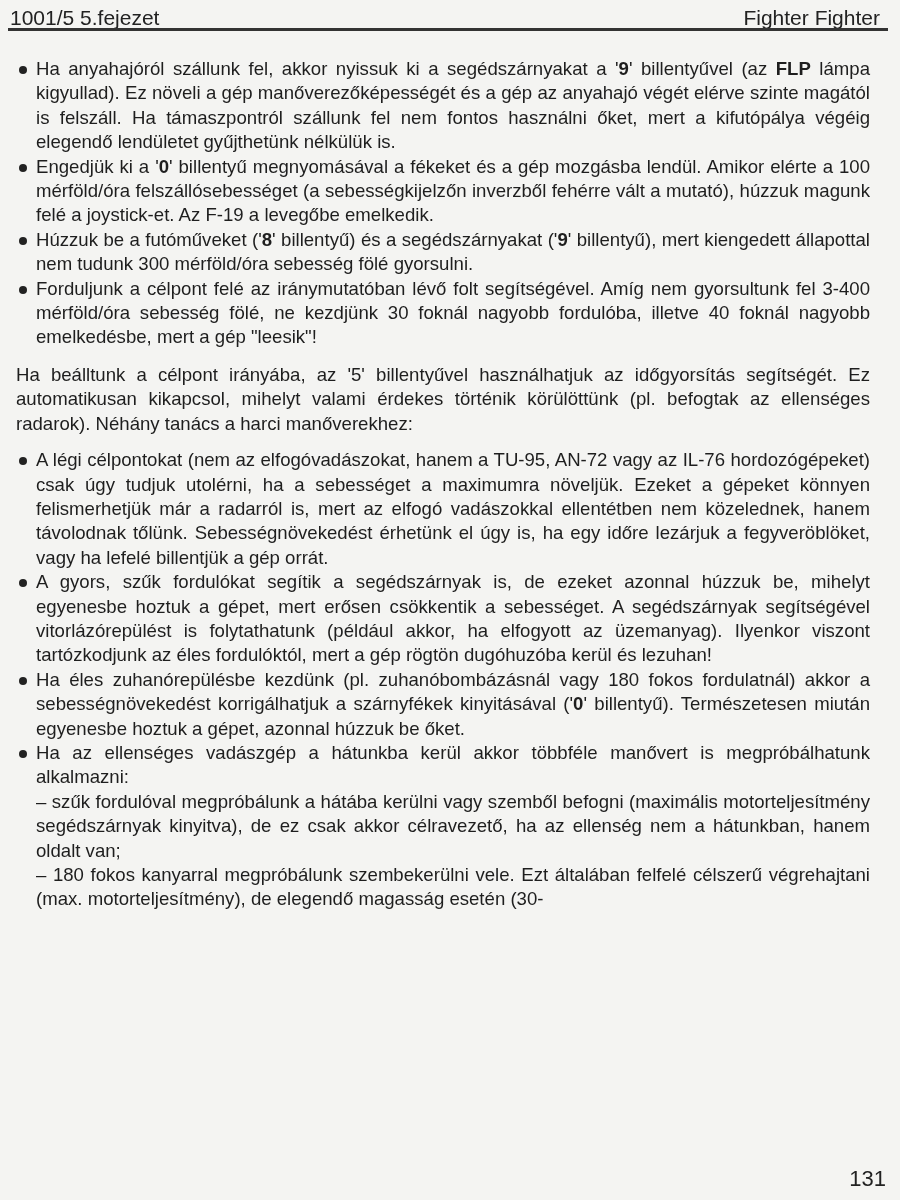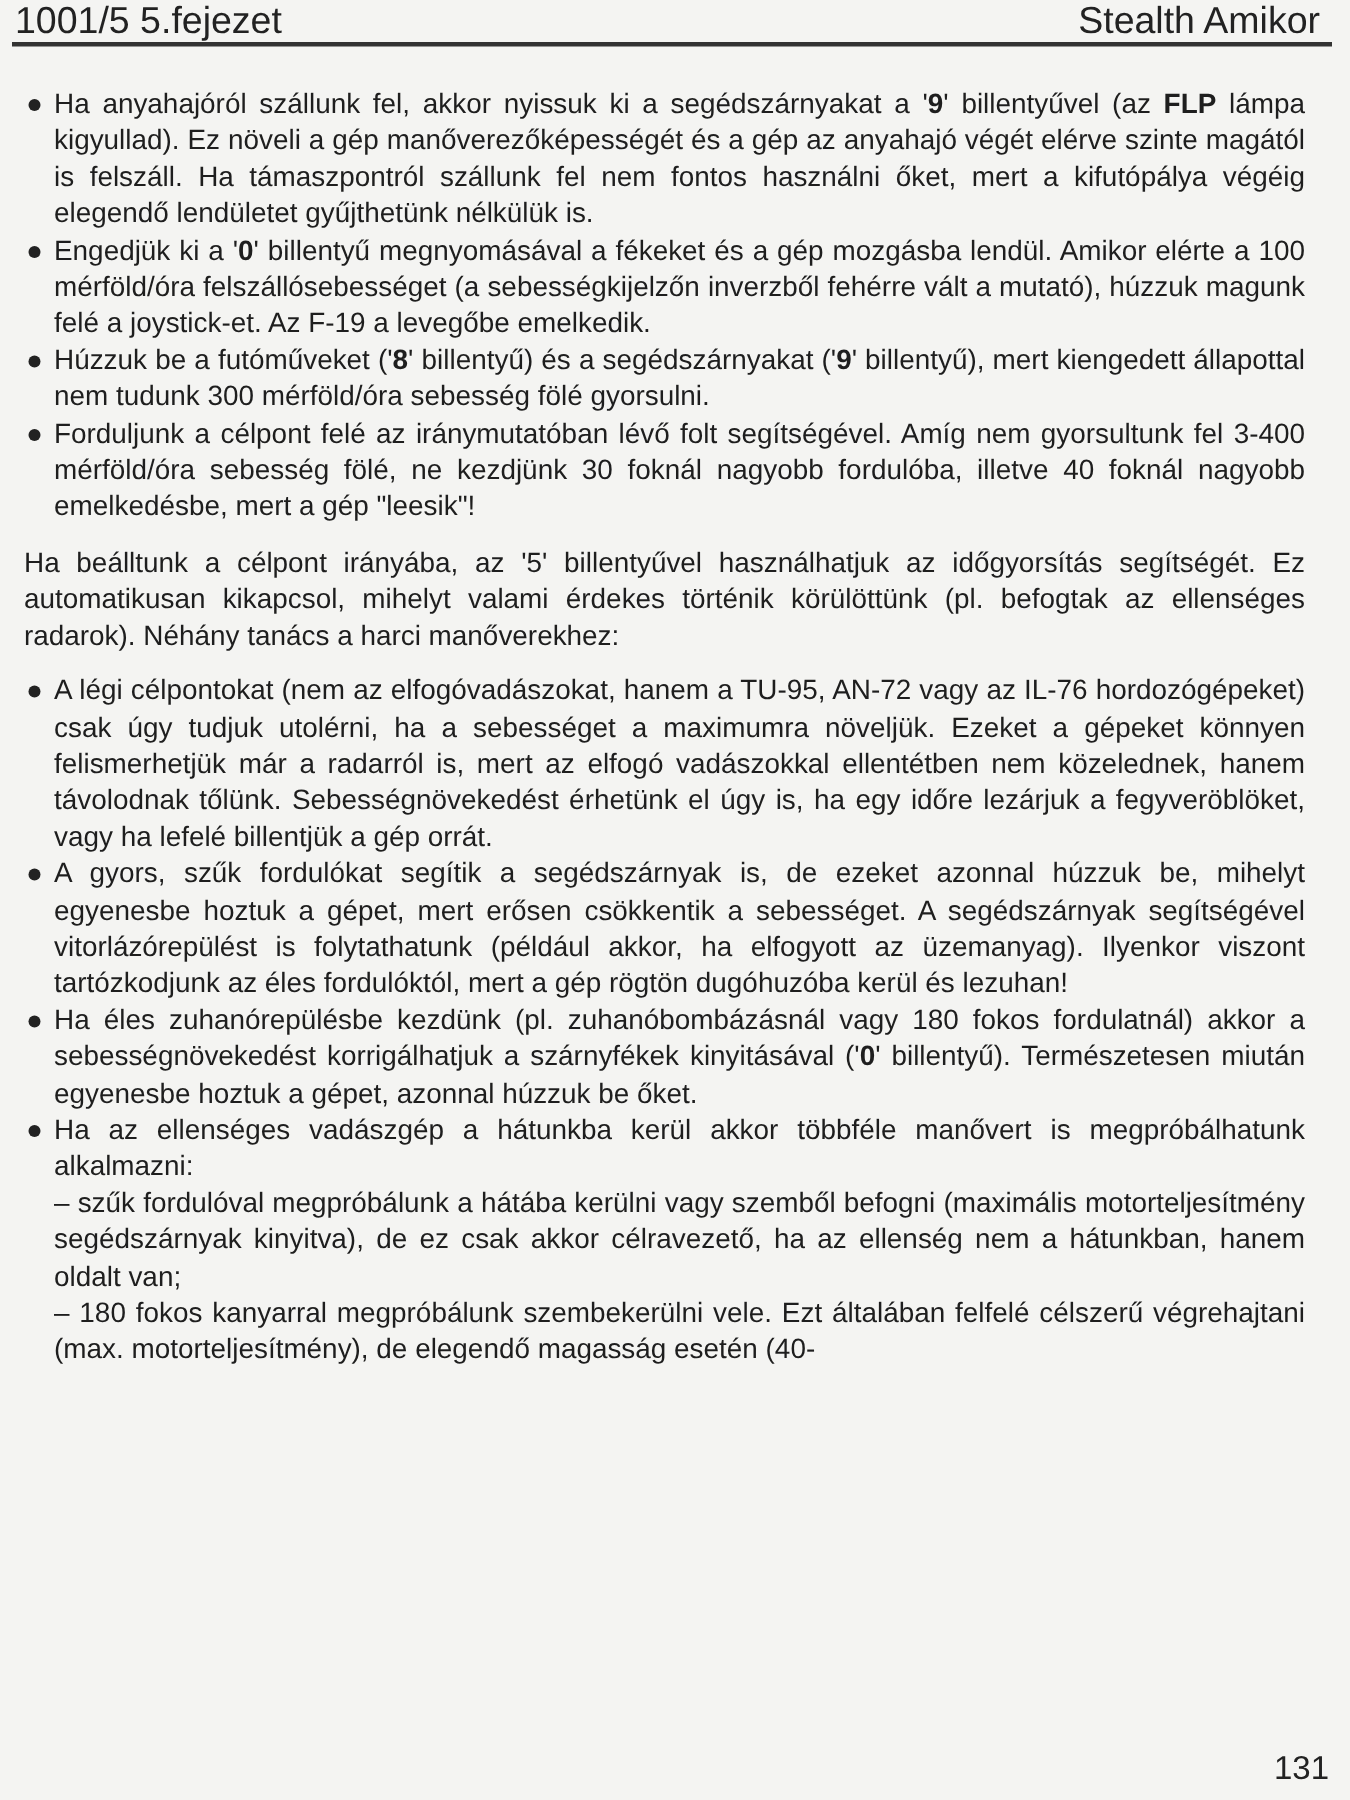--- a/index.html
+++ b/index.html
@@ -5,22 +5,22 @@
     html, body { margin: 0; padding: 0; }
     body {
       width: 900px; height: 1200px; overflow: hidden;
       background: #f4f4f2;
       font-family: "Liberation Sans", sans-serif;
       color: #1e1e1e;
       position: relative;
     }
     .page-header {
       position: absolute; left: 8px; right: 8px; top: 0px; height: 30px;
-      display: flex; justify-content: space-between; 
-      font-size: 25px; color: #222;
+      display: flex; justify-content: space-between; align-items: flex-end;
+      font-size: 21px; color: #222;
       padding: 0 12px 0 0px;
     }
     .page-header .left { padding-left: 2px; }
     .rule {
       position: absolute; left: 8px; right: 12px; top: 28px; height: 3px;
       background: #333;
     }
     .content {
       position: absolute; left: 16px; right: 30px; top: 57px;
       font-size: 18.6px; line-height: 24.4px;
@@ -39,38 +39,38 @@
     .page-num {
       position: absolute; right: 14px; top: 1166px;
       font-size: 22px; color: #222;
     }
   </style>
 </head>
 <body>
 
 <div class="page-header">
   <span class="left">1001/5  5.fejezet</span>
-  <span>Stealth Amikor</span>
+  <span>Fighter Fighter</span>
 </div>
 <div class="rule"></div>
 
 <div class="content">
   <div>
     <p class="bullet"><span class="dot"></span><span>Ha anyahajóról szállunk fel, akkor nyissuk ki a segédszárnyakat a '</span><b>9</b><span>' billentyűvel (az </span><b>FLP</b><span> lámpa kigyullad). Ez növeli a gép manőverezőképességét és a gép az anyahajó végét elérve szinte magától is felszáll. Ha támaszpontról szállunk fel nem fontos használni őket, mert a kifutópálya végéig elegendő lendületet gyűjthetünk nélkülük is.</span></p>
     <p class="bullet"><span class="dot"></span><span>Engedjük ki a '</span><b>0</b><span>' billentyű megnyomásával a fékeket és a gép mozgásba lendül. Amikor elérte a 100 mérföld/óra felszállósebességet (a sebességkijelzőn inverzből fehérre vált a mutató), húzzuk magunk felé a joystick-et. Az F-19 a levegőbe emelkedik.</span></p>
     <p class="bullet"><span class="dot"></span><span>Húzzuk be a futóműveket ('</span><b>8</b><span>' billentyű) és a segédszárnyakat ('</span><b>9</b><span>' billentyű), mert kiengedett állapottal nem tudunk 300 mérföld/óra sebesség fölé gyorsulni.</span></p>
     <p class="bullet"><span class="dot"></span><span>Forduljunk a célpont felé az iránymutatóban lévő folt segítségével. Amíg nem gyorsultunk fel 3-400 mérföld/óra sebesség fölé, ne kezdjünk 30 foknál nagyobb fordulóba, illetve 40 foknál nagyobb emelkedésbe, mert a gép "leesik"!</span></p>
   </div>
 
   <p class="para">Ha beálltunk a célpont irányába, az '5' billentyűvel használhatjuk az időgyorsítás segítségét. Ez automatikusan kikapcsol, mihelyt valami érdekes történik körülöttünk (pl. befogtak az ellenséges radarok). Néhány tanács a harci manőverekhez:</p>
 
   <div>
     <p class="bullet"><span class="dot"></span><span>A légi célpontokat (nem az elfogóvadászokat, hanem a TU-95, AN-72 vagy az IL-76 hordozógépeket) csak úgy tudjuk utolérni, ha a sebességet a maximumra növeljük. Ezeket a gépeket könnyen felismerhetjük már a radarról is, mert az elfogó vadászokkal ellentétben nem közelednek, hanem távolodnak tőlünk. Sebességnövekedést érhetünk el úgy is, ha egy időre lezárjuk a fegyveröblöket, vagy ha lefelé billentjük a gép orrát.</span></p>
     <p class="bullet"><span class="dot"></span><span>A gyors, szűk fordulókat segítik a segédszárnyak is, de ezeket azonnal húzzuk be, mihelyt egyenesbe hoztuk a gépet, mert erősen csökkentik a sebességet. A segédszárnyak segítségével vitorlázórepülést is folytathatunk (például akkor, ha elfogyott az üzemanyag). Ilyenkor viszont tartózkodjunk az éles fordulóktól, mert a gép rögtön dugóhuzóba kerül és lezuhan!</span></p>
     <p class="bullet"><span class="dot"></span><span>Ha éles zuhanórepülésbe kezdünk (pl. zuhanóbombázásnál vagy 180 fokos fordulatnál) akkor a sebességnövekedést korrigálhatjuk a szárnyfékek kinyitásával ('</span><b>0</b><span>' billentyű). Természetesen miután egyenesbe hoztuk a gépet, azonnal húzzuk be őket.</span></p>
     <div class="bullet"><span class="dot"></span><span>Ha az ellenséges vadászgép a hátunkba kerül akkor többféle manővert is megpróbálhatunk alkalmazni:</span>
       <p class="sub">– szűk fordulóval megpróbálunk a hátába kerülni vagy szemből befogni (maximális motorteljesítmény segédszárnyak kinyitva), de ez csak akkor célravezető, ha az ellenség nem a hátunkban, hanem oldalt van;</p>
-      <p class="sub">– 180 fokos kanyarral megpróbálunk szembekerülni vele. Ezt általában felfelé célszerű végrehajtani (max. motorteljesítmény), de elegendő magasság esetén (40-</p>
+      <p class="sub">– 180 fokos kanyarral megpróbálunk szembekerülni vele. Ezt általában felfelé célszerű végrehajtani (max. motorteljesítmény), de elegendő magasság esetén (30-</p>
     </div>
   </div>
 </div>
 
 <div class="page-num">131</div>
 
 </body></html>

